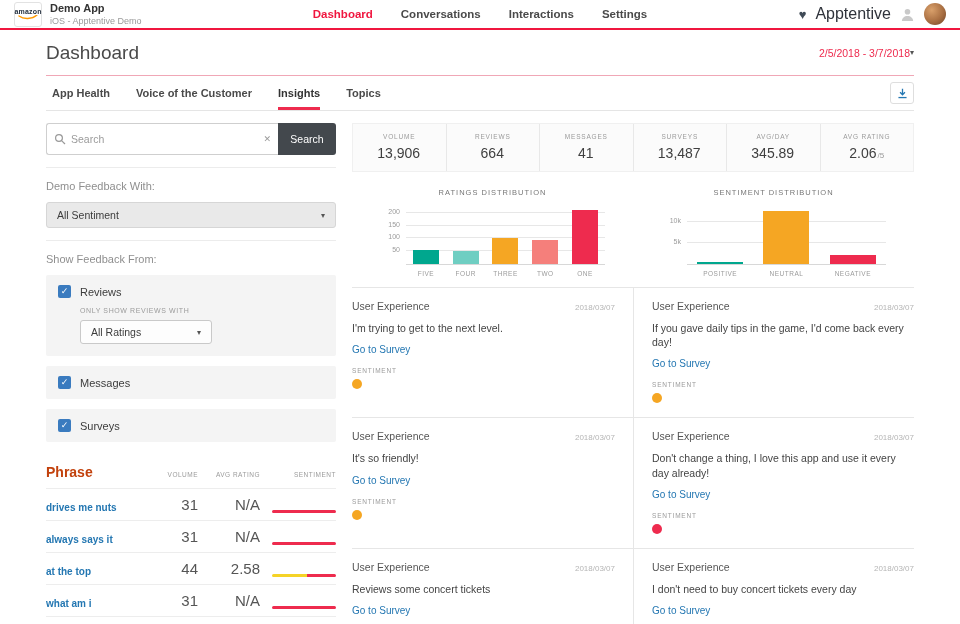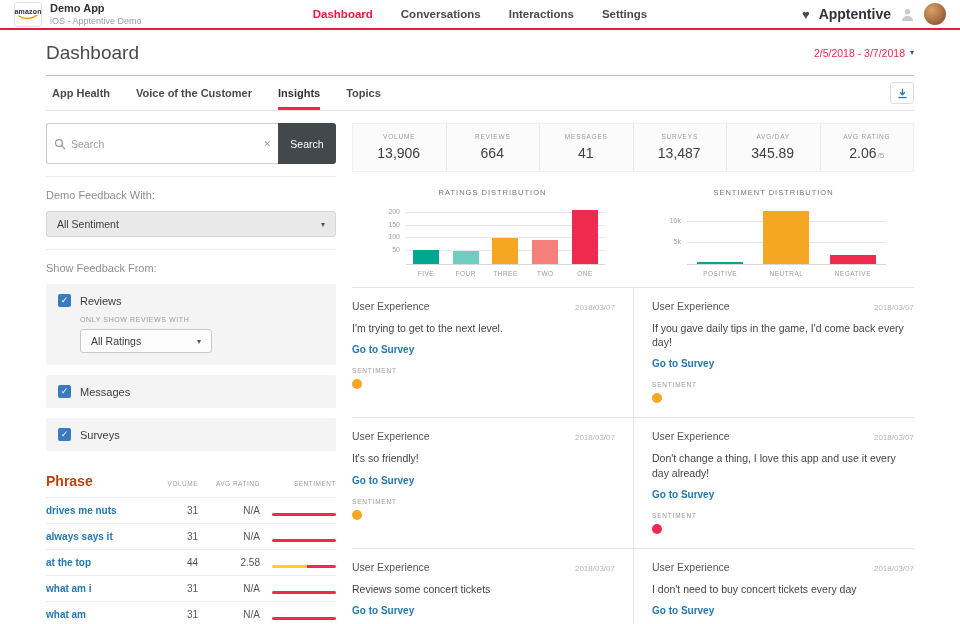--- a/index.html
+++ b/index.html
@@ -12,42 +12,42 @@
   .tb-left{display:flex;align-items:center;gap:8px;flex:1}
   .amazon-logo{width:28px;height:25px;border:1px solid #e2e2e2;border-radius:3px;display:flex;flex-direction:column;align-items:center;justify-content:center;background:#fff}
   .amazon-logo .word{font-size:7px;font-weight:bold;color:#232f3e;line-height:1;letter-spacing:.2px}
   .app-name{font-size:11px;font-weight:bold;color:#333;line-height:1.25}
   .app-sub{font-size:9px;color:#9b9b9b}
   .topnav{display:flex;gap:28px;font-size:11.5px;font-weight:bold;color:#4a4a4a}
   .topnav .nav-item{padding:11px 0}
   .topnav .nav-item.active{color:#f0163f}
   .tb-right{display:flex;align-items:center;gap:9px;flex:1;justify-content:flex-end}
   .heart-icon{color:#3f4a56;font-size:13px}
-  .brand-name{font-weight:bold;font-size:14px;color:#2f333b}
+  .brand-name{font-weight:normal;font-size:16px;color:#2f333b}
   .avatar{width:22px;height:22px;border-radius:50%;background:radial-gradient(circle at 35% 32%,#d9a06b 0%,#a96f42 55%,#6d4226 100%)}
 
   
   .page{padding:0 46px}
   .page-head{display:flex;justify-content:space-between;align-items:center;height:46px;border-bottom:1px solid #f0a7b6}
   .page-head h1{font-size:19px;font-weight:400;color:#4a4a4a}
-  .date-range{font-size:10.5px;color:#ee2b4e;display:flex;align-items:center;gap:5px}
+  .date-range{font-size:10.5px;color:#ee2b4e;display:flex;align-items:center;}
   .date-range .caret{color:#555;font-size:8px}
   .tabbar{display:flex;align-items:center;height:35px;border-bottom:1px solid #e5e5e5}
   .tabs{display:flex;gap:26px;height:100%;align-items:stretch;padding-left:6px}
   .tab{font-size:11px;font-weight:bold;color:#4a4a4a;display:flex;align-items:center;border-bottom:3px solid transparent;padding-top:3px}
   .tab.active{border-bottom-color:#ee2b4e;color:#333}
   .download-btn{margin-left:auto;width:24px;height:22px;border:1px solid #dedede;border-radius:3px;background:#fff;display:flex;align-items:center;justify-content:center;cursor:pointer}
 
   
   .content{display:flex;gap:16px;padding-top:12px}
   .sidebar{width:290px;flex-shrink:0}
   .mainpanel{flex:1;min-width:0}
 
   
-  .search-row{display:flex;height:41px}
+  .search-row{display:flex;height:32px}
   .search-box{flex:1;position:relative;border:1px solid #cfcfcf;border-right:none;border-radius:3px 0 0 3px;display:flex;align-items:center;background:#fff}
   .search-box svg{position:absolute;left:7px}
   .search-box input{border:none;outline:none;width:100%;height:100%;padding:0 22px 0 24px;font-size:10.5px;font-family:"Liberation Sans",sans-serif;color:#444;background:transparent}
   .search-box input::placeholder{color:#9b9b9b}
   .search-box .clear{position:absolute;right:7px;color:#9b9b9b;font-size:9px;cursor:pointer}
   .search-btn{width:58px;background:#43484d;color:#fff;border:none;border-radius:0 3px 3px 0;font-size:10.5px;font-family:"Liberation Sans",sans-serif;cursor:pointer}
   .divider{border-bottom:1px solid #ececec;margin:12px 0}
   .filter-label{font-size:11px;color:#8f8f8f;margin:12px 0 10px}
   .select{height:26px;background:#e9e9e9;border:1px solid #d6d6d6;border-radius:3px;padding:0 10px;display:flex;align-items:center;justify-content:space-between;font-size:10.5px;color:#3c3c3c;cursor:pointer}
   .select .caret{font-size:8px;color:#555}
@@ -62,21 +62,21 @@
   .phrase-table{margin-top:22px}
   .p-head{display:flex;align-items:baseline;padding-bottom:8px}
   .p-title{font-size:14px;color:#c2410c;font-weight:700}
   .p-col-h{font-size:6.5px;letter-spacing:.5px;color:#9b9b9b}
   .pcol-phrase{flex:1;min-width:0}
   .pcol-vol{width:42px;text-align:right}
   .pcol-avg{width:62px;text-align:right}
   .pcol-sent{width:76px;text-align:right}
   .p-row{display:flex;align-items:flex-end;padding:7px 0;border-top:1px solid #ededed}
   .p-phrase{color:#2477b2;font-weight:bold;font-size:10px}
-  .p-val{font-size:10px;color:#555}
+  .p-val{font-size:15px;color:#555}
   .sent-cell{display:flex;justify-content:flex-end;align-items:center}
   .sent-bar{width:64px;height:3px;border-radius:2px;overflow:hidden;display:flex}
   .sent-bar div{height:100%}
 
   
   .stats{display:flex;background:#fbfbfb;border:1px solid #f0f0f0}
   .stat{flex:1;text-align:center;padding:9px 4px 10px}
   .stat + .stat{border-left:1px solid #e8e8e8}
   .stat-label{font-size:6.5px;letter-spacing:.8px;color:#9b9b9b;margin-bottom:5px}
   .stat-value{font-size:14px;color:#3f3f3f}
@@ -96,21 +96,21 @@
 
   
   .feedback-grid{display:grid;grid-template-columns:1fr 1fr}
   .card{border-bottom:1px solid #e6e6e6;padding:12px 0 12px;min-height:112px}
   .card:nth-child(even){border-left:1px solid #e6e6e6;padding-left:18px}
   .card:nth-child(odd){padding-right:18px}
   .card-head{display:flex;justify-content:space-between;align-items:baseline}
   .card-title{font-size:10.5px;color:#555}
   .card-date{font-size:8px;color:#b5b5b5}
   .card-text{font-size:10.5px;color:#444;margin-top:9px;line-height:1.35}
-  .card-link{display:inline-block;color:#2477b2;font-weight:bold;font-size:10px;margin-top:9px}
+  .card-link{display:inline-block;color:#2477b2;font-weight:normal;font-size:10px;margin-top:9px}
   .sent-label{font-size:6.5px;letter-spacing:.8px;color:#9b9b9b;margin-top:12px}
   .dot{display:inline-block;width:10px;height:10px;border-radius:50%;margin-top:5px}
 </style>
 </head>
 <body>
 
 <header class="topbar">
   <div class="tb-left">
     <div class="amazon-logo">
       <span class="word">amazon</span>

